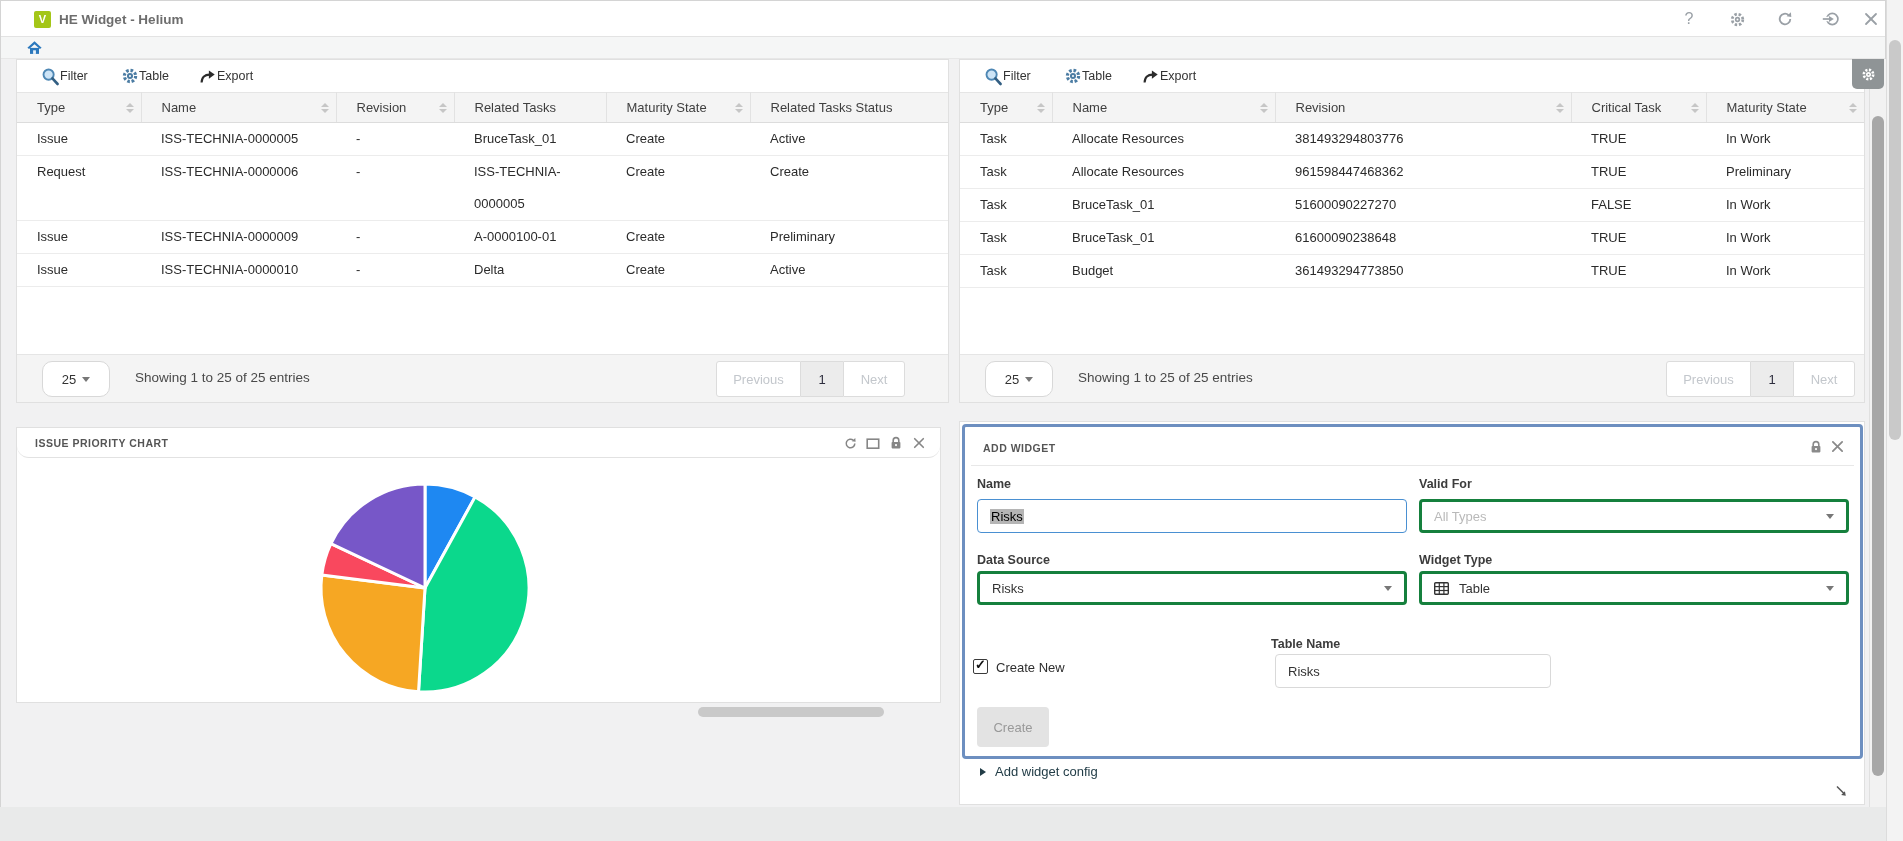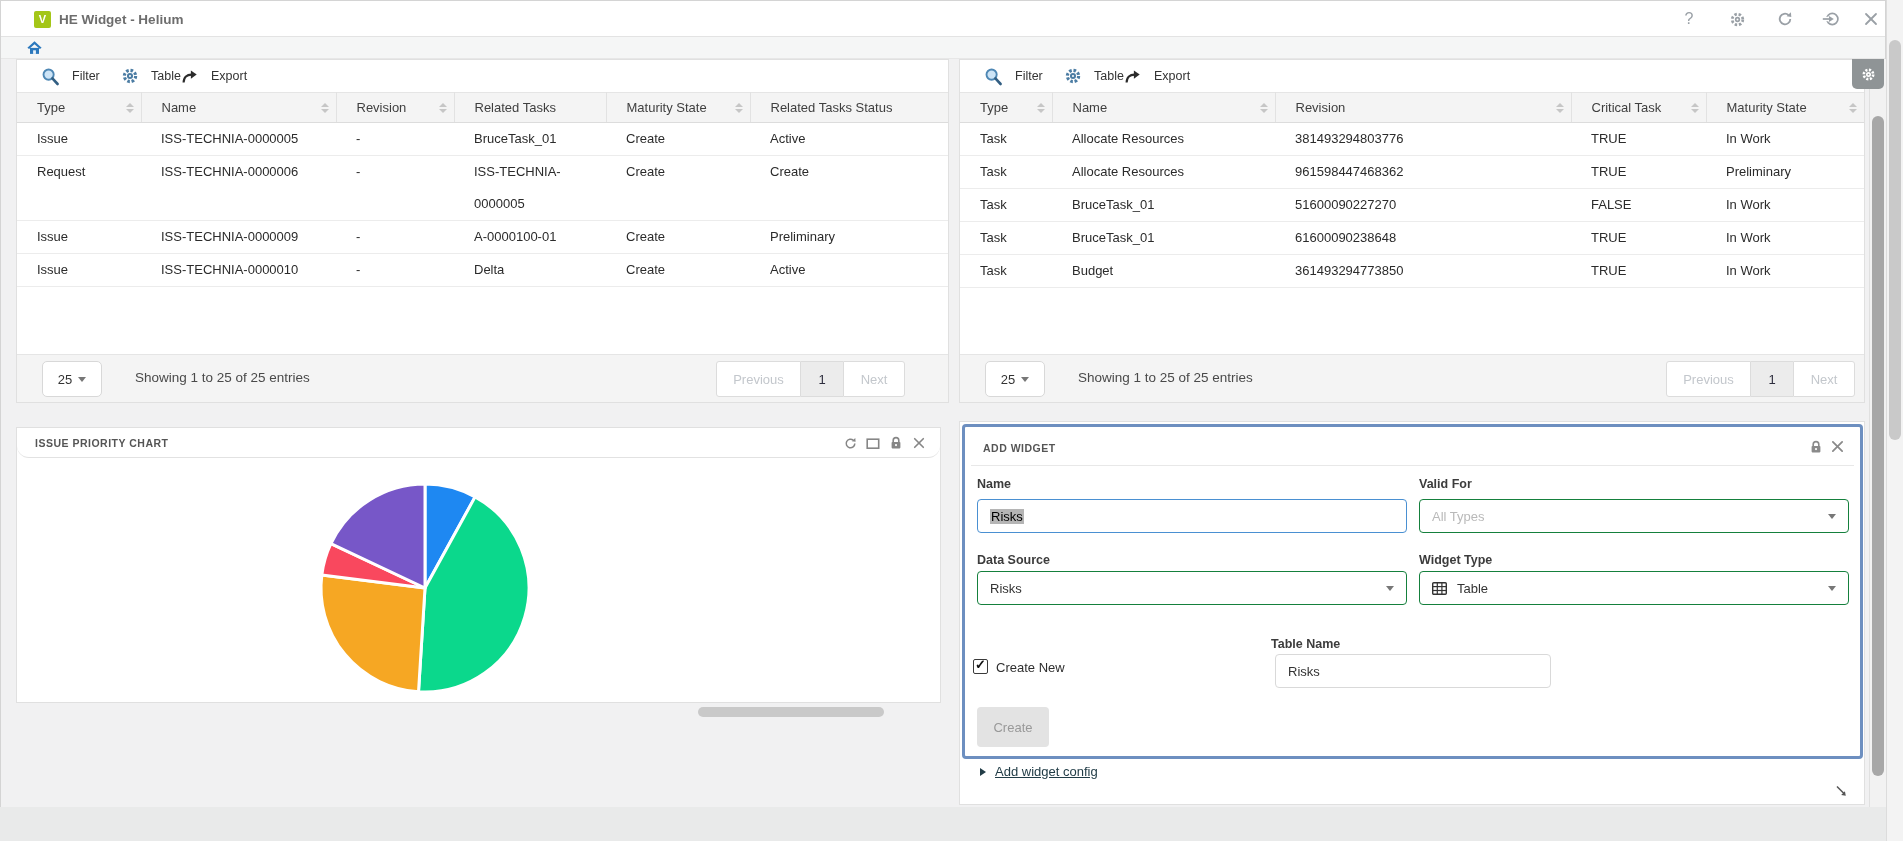--- a/index.html
+++ b/index.html
@@ -22,38 +22,38 @@
 
   
   .panel { position:absolute; background:#fff; border:1px solid #e0e0e0; }
   #left-panel  { left:15px; top:0px;  width:933px; height:344px; }
   #right-panel { left:958px; top:0px; width:906px; height:344px; }
   #chart-panel { left:15px; top:368px; width:925px; height:276px; }
   #widget-panel{ left:958px; top:362px; width:906px; height:384px; }
 
   
   .ptoolbar { position:absolute; left:0; top:0; width:100%; height:32px; background:#fff; }
-  .tool { position:absolute; top:0; height:32px; display:flex; align-items:center; gap:12px; cursor:pointer; }
+  .tool { position:absolute; top:0; height:32px; display:flex; align-items:center; gap:0; cursor:pointer; }
   .tool .tlabel { font-size:12.5px; color:#333; }
-  .tool-filter { left:24px; } .tool-table { left:104px; } .tool-export { left:164px;text-align:right; }
+  .tool-filter { left:24px; } .tool-table { left:104px; } .tool-export { left:182px;text-align:right; }
 
   
   .tablewrap { position:absolute; left:0; top:32px; right:0; bottom:48px; overflow:hidden; background:#fff; }
   table { border-collapse:collapse; table-layout:fixed; width:100%; }
   th { height:30px; background:#f4f4f4; border-top:1px solid #e5e5e5; border-bottom:1px solid #dcdcdc; border-right:1px solid #e2e2e2; font-size:13px; font-weight:400; color:#3f3f3f; text-align:left; padding:0 18px 0 20px; position:relative; white-space:nowrap; overflow:hidden; cursor:pointer; }
   th:last-child { border-right:none; }
   td { font-size:13px; color:#2b2b2b; line-height:32px; padding:0 10px 0 20px; vertical-align:top; border-bottom:1px solid #ececec; word-wrap:break-word; }
   .sort { position:absolute; right:7px; top:50%; transform:translateY(-50%); display:flex; flex-direction:column; gap:2px; }
   .sort i { display:block; width:0; height:0; border-left:4px solid transparent; border-right:4px solid transparent; }
   .sort .su { border-bottom:4px solid #c6c6c6; }
   .sort .sd { border-top:4px solid #c6c6c6; }
 
   
   .pagbar { position:absolute; left:0; bottom:0; width:100%; height:48px; background:#f4f4f4; border-top:1px solid #e5e5e5; }
-  .psize { position:absolute; left:25px; top:6px; width:60px; height:36px; background:#fff; border:1px solid #d8d8d8; border-radius:5px; font-size:13px; color:#333; display:flex; align-items:center; justify-content:center; gap:6px; cursor:pointer; }
+  .psize { position:absolute; left:25px; top:6px; width:68px; height:36px; background:#fff; border:1px solid #d8d8d8; border-radius:10px; font-size:13px; color:#333; display:flex; align-items:center; justify-content:center; gap:6px; cursor:pointer; }
   .caret { width:0; height:0; border-left:4px solid transparent; border-right:4px solid transparent; border-top:5px solid #777; }
   .showing { position:absolute; left:118px; top:15px; font-size:13.5px; color:#4a4a4a; }
   .pager { position:absolute; top:6px; height:36px; display:flex; }
   .pbtn { height:36px; background:#fff; border:1px solid #dcdcdc; font-size:13px; color:#c3c7cc; display:flex; align-items:center; justify-content:center; cursor:pointer; }
   .pbtn.prev { width:85px; border-radius:3px 0 0 3px; }
   .pbtn.page { width:42px; background:#ececec; color:#2e2e3e; border-left:none; border-right:none; }
   .pbtn.next { width:62px; border-radius:0 3px 3px 0; }
   #left-panel .pager { right:43px; } #right-panel .pager { right:9px; }
 
   
@@ -66,35 +66,35 @@
   .legend-item { display:flex; align-items:center; gap:7px; height:19.5px; cursor:pointer; }
   .dot { width:11px; height:11px; border-radius:50%; flex:0 0 auto; }
   .ltext { font-size:12px; color:#333; }
 
   
   .blue-outline { position:absolute; left:2px; top:2px; width:901px; height:335px; border:3px solid #6d8fc0; border-radius:4px; background:#fff; }
   .aw-title { position:absolute; left:18px; top:15px; font-size:10.5px; font-weight:700; letter-spacing:.5px; color:#555; }
   .aw-icons { position:absolute; right:16px; top:13px; display:flex; gap:9px; color:#8a8a8a; }
   .aw-divider { position:absolute; left:6px; top:38px; width:883px; height:1px; background:#e8e8e8; }
   .flabel { position:absolute; font-size:12.5px; font-weight:700; color:#3c3c3c; }
-  .field { position:absolute; height:34px; background:#fff; border:1px solid #15803d; border-radius:4px; display:flex; align-items:center; padding:0 26px 0 12px; font-size:13px; color:#333; cursor:pointer; }
+  .field { position:absolute; height:34px; background:#fff; border:3px solid #15803d; border-radius:4px; display:flex; align-items:center; padding:0 26px 0 12px; font-size:13px; color:#333; cursor:pointer; }
   .field .caret { position:absolute; right:12px; }
   .inputbox { position:absolute; height:34px; background:#fff; border:1px solid #d9d9d9; border-radius:4px; font-size:13px; color:#333; padding:0 12px; display:flex; align-items:center; }
   .inputbox.focused { border:1.5px solid #4a90d2; }
   .sel { background:#b5b5b5; color:#000; padding:0 1px; }
   .placeholder { color:#b9b9b9; }
   input.ti { position:absolute; height:34px; background:#fff; border:1px solid #d9d9d9; border-radius:4px; font-size:13px; color:#333; padding:0 12px; font-family:"Liberation Sans",sans-serif; outline:none; }
   .checkbox { position:absolute; width:15px; height:15px; border:1.6px solid #3a3a3a; border-radius:2px; background:#fff; cursor:pointer; }
   .checkbox .mark { position:absolute; left:1px; top:-3px; font-size:13px; font-weight:bold; color:#111; display:none; }
   .checkbox.checked .mark { display:block; }
   .cb-label { position:absolute; font-size:13px; color:#2e2e2e; }
   .create-btn { position:absolute; left:12px; top:280px; width:72px; height:40px; background:#e3e3e3; border:none; border-radius:4px; font-size:13px; color:#999; font-family:"Liberation Sans",sans-serif; cursor:pointer; }
   .config-row { position:absolute; left:20px; top:342px; display:flex; align-items:center; gap:9px; cursor:pointer; color:#223d47; }
   .tri-right { width:0; height:0; border-top:4.5px solid transparent; border-bottom:4.5px solid transparent; border-left:6.5px solid #223d47; }
-  .config-text { font-size:13px; color:#223d47;text-decoration:underline; }
+  .config-text { font-size:13px; color:#223d47; }
   .resize-ic { position:absolute; right:16px; bottom:6px; cursor:nwse-resize; }
 
   
   .gear-tab { position:absolute; left:1851px; top:58px; width:32px; height:30px; background:#8f9496; border-radius:0 0 5px 5px; display:flex; align-items:center; justify-content:center; color:#fff; cursor:pointer; z-index:5; }
   .app-scroll { position:absolute; left:1868px; top:58px; width:17px; height:748px; background:#f2f2f2; border-left:1px solid #e0e0e0; }
   .app-thumb { position:absolute; left:2px; top:57px; width:12px; height:660px; background:#a7a7a7; border-radius:6px; cursor:grab; }
   .page-scroll { position:absolute; left:1886px; top:0; width:17px; height:841px; background:#f3f3f3; border-left:1px solid #dcdcdc; }
   .page-thumb { position:absolute; left:2px; top:40px; width:12px; height:400px; background:#c9c9c9; border-radius:6px; cursor:grab; }
   .bottom-bar { position:absolute; left:697px; top:706px; width:186px; height:10px; background:#c9c9c9; border-radius:5px; cursor:grab; }
 

